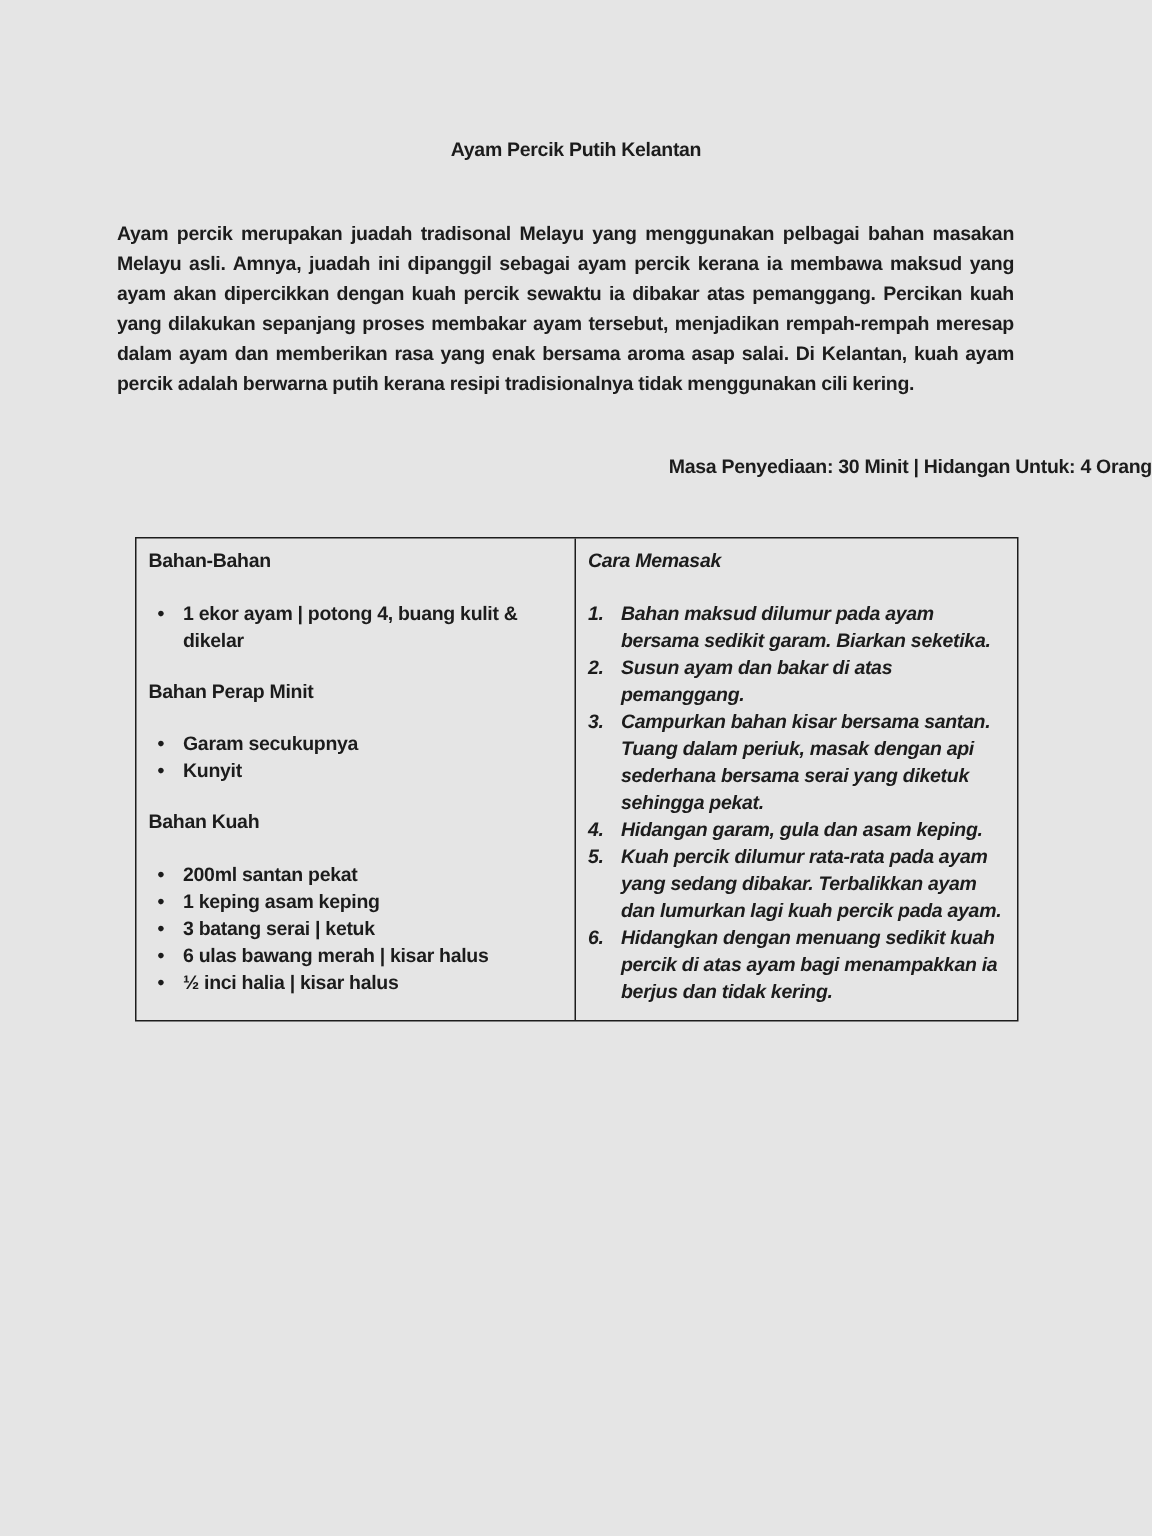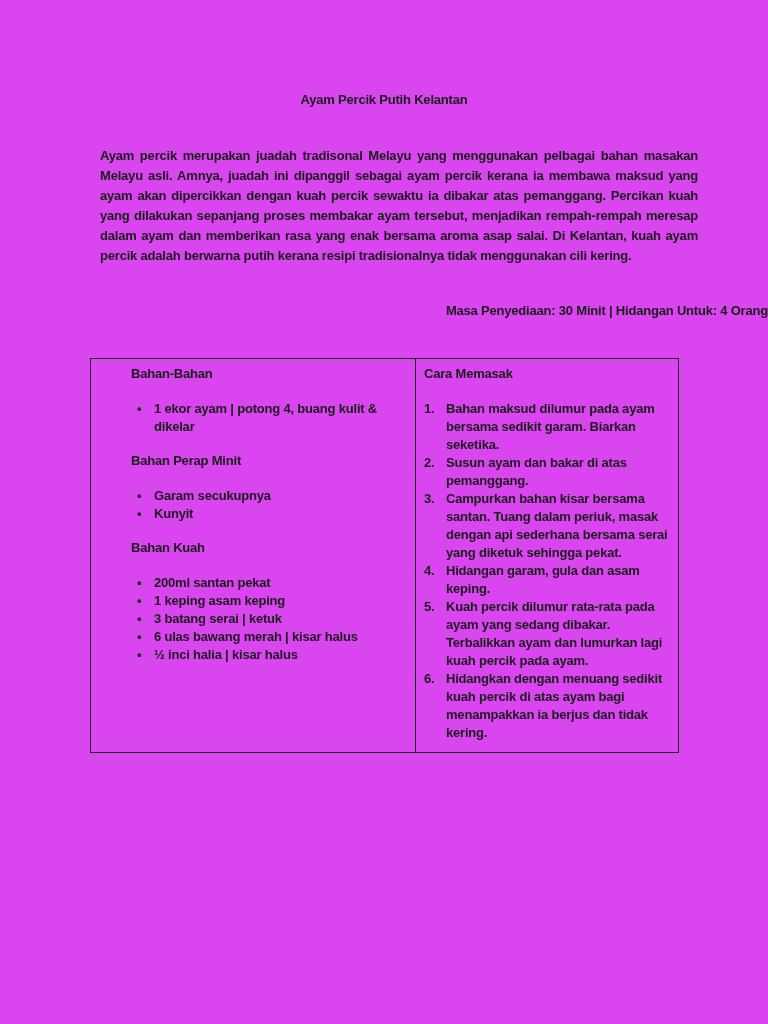--- a/index.html
+++ b/index.html
@@ -1,40 +1,40 @@
 <!DOCTYPE html>
 <html><head>
 <meta charset="utf-8">
 <style>
   * { margin: 0; padding: 0; box-sizing: border-box; }
   html, body { background: #ffffff; }
   .page {
     position: relative;
     width: 768px;
     height: 1024px;
-    background: #d946ef;
+    background: #e5e5e5;
     font-family: "Liberation Sans", sans-serif;
     font-weight: 700;
     color: #1c1c1c;
     letter-spacing: -0.2px;
     overflow: hidden;
   }
   .doc-title {
     position: absolute;
     top: 92px;
     left: 0;
     width: 100%;
     text-align: center;
     font-size: 13px;
     line-height: 16px;
   }
   .intro {
     position: absolute;
     top: 146px;
-    left: 100px;
+    left: 78px;
     width: 598px;
     font-size: 13px;
     line-height: 20px;
     text-align: justify;
   }
   .meta-line {
     position: absolute;
     top: 303px;
     left: 0;
     width: 100%;
@@ -52,23 +52,22 @@
   }
   .cell {
     min-height: 319px;
     padding: 6px 8px 10px 8px;
     font-size: 13px;
     line-height: 18px;
   }
   .cell-left {
     width: 293px;
     border-right: 1.5px solid #1c1c1c;
-    margin-left: 32px;
   }
-  .cell-right { flex: 1; }
+  .cell-right { flex: 1; font-style: italic; }
   .col-header { line-height: 18px; }
   .blist {
     list-style: none;
     margin-top: 17px;
   }
   .blist li {
     position: relative;
     padding-left: 23px;
     line-height: 18px;
   }

